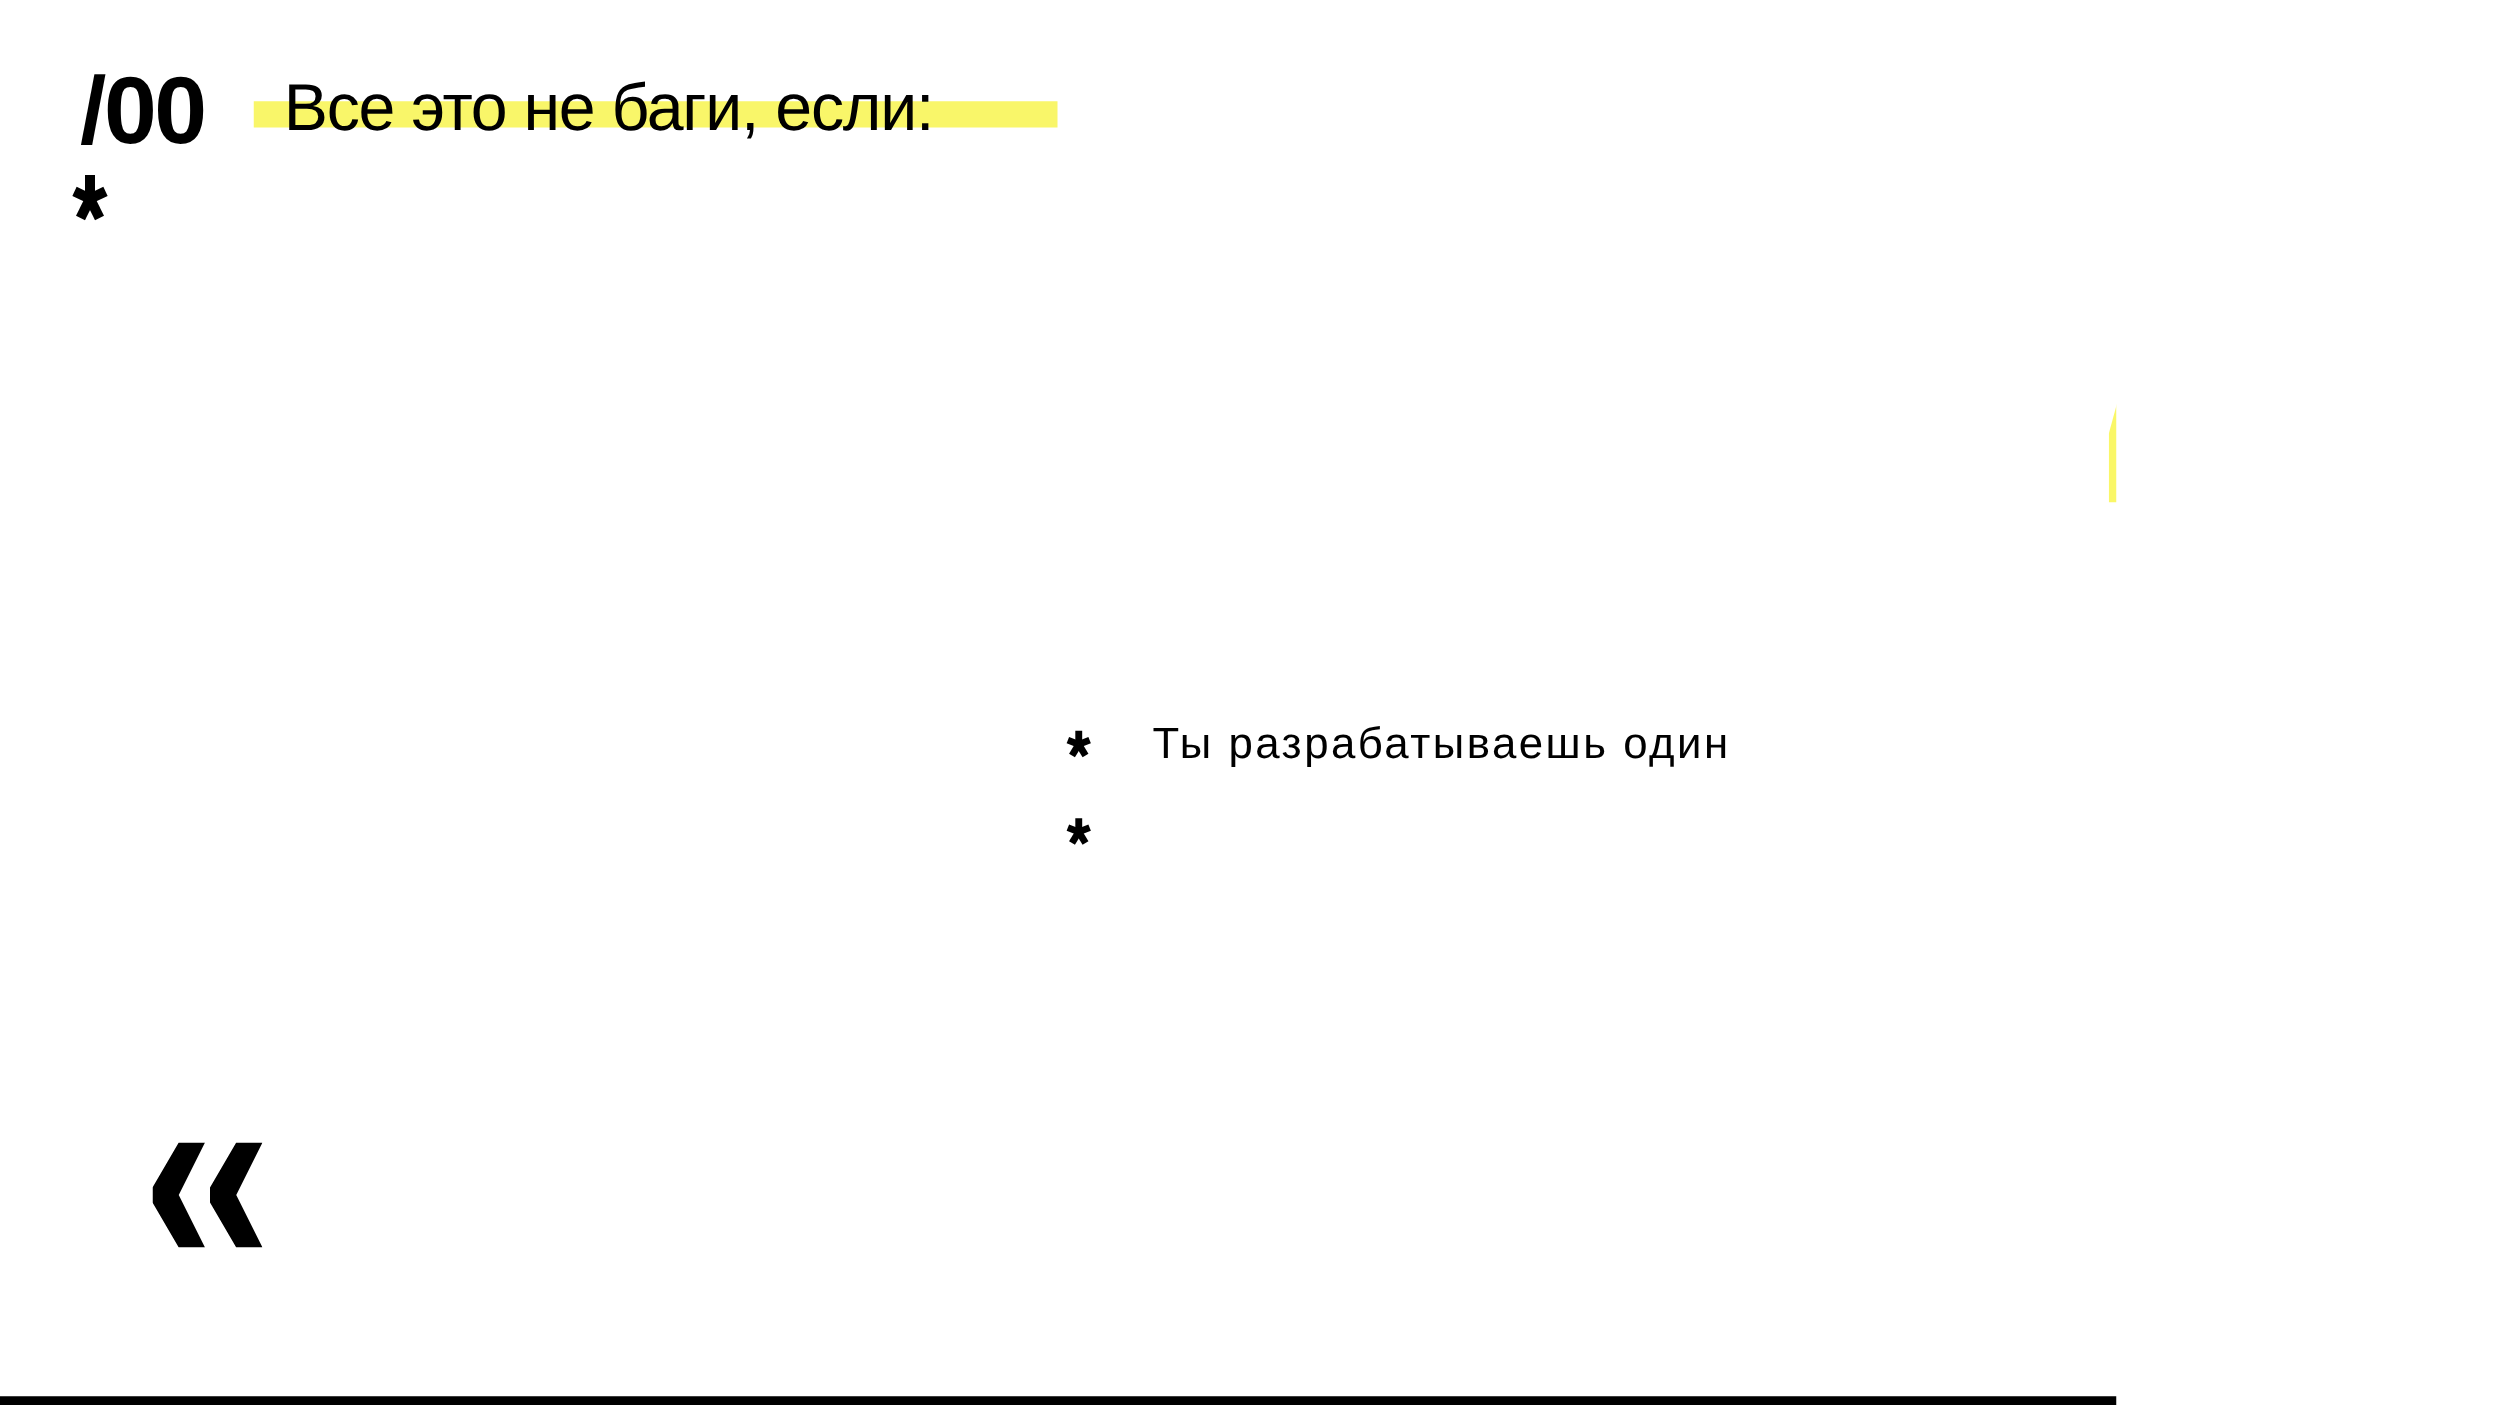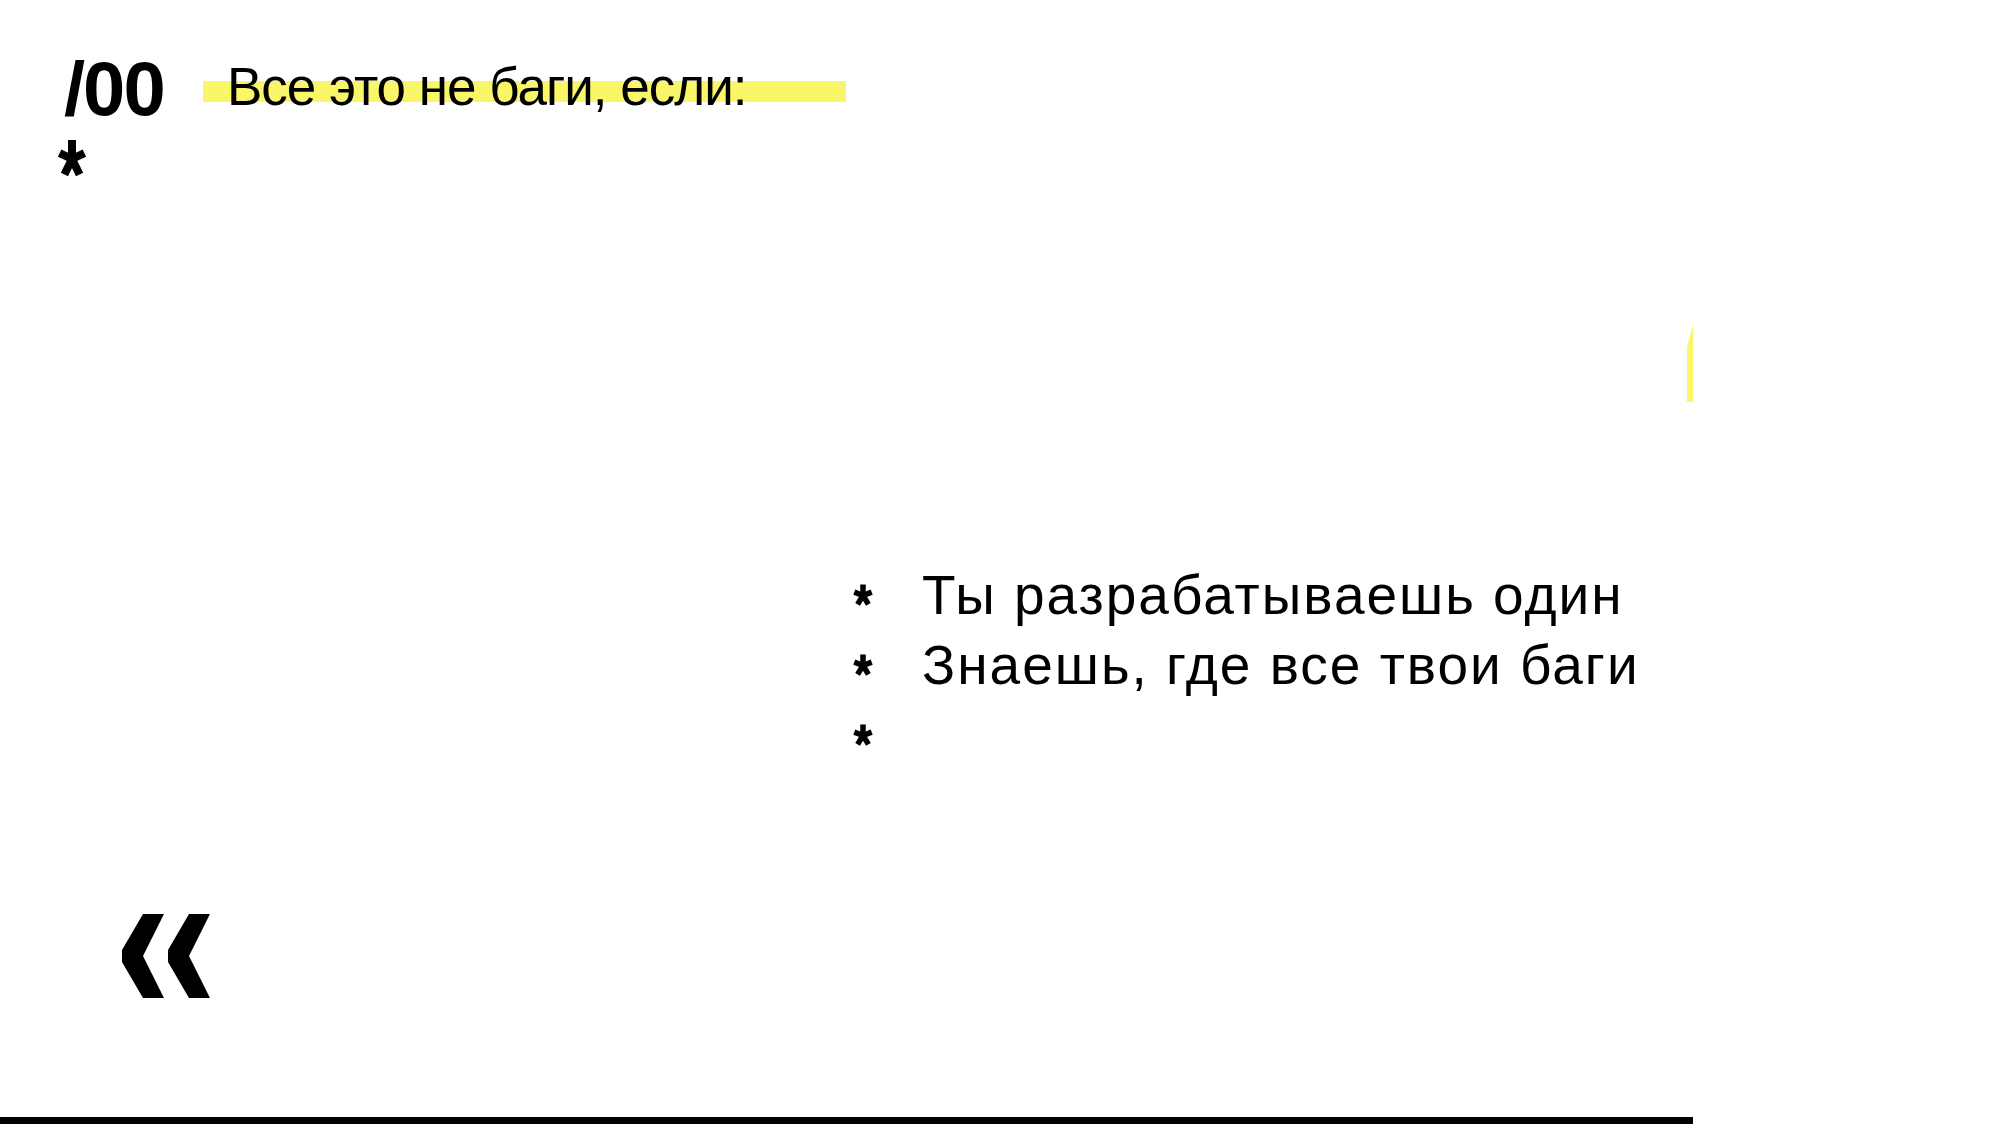--- a/index.html
+++ b/index.html
@@ -65,21 +65,21 @@
     display:flex;align-items:center;
     height:70px;
     white-space:nowrap;
   }
   .bullet-icon{
     width:22px;height:27px;
     flex:0 0 auto;
   }
   .bullet-label{
     margin-left:48px;
-    font-size:55px;font-weight:500;
+    font-size:35px;font-weight:500;
     letter-spacing:2px;
     color:var(--text);
   }
   .asterisk-line{stroke:var(--text);fill:none;}
 
   
   .back-button{
     position:absolute;left:122px;top:914px;
     width:88px;height:84px;
     border:none;background:transparent;
@@ -134,32 +134,20 @@
     <li class="bullet-item">
       <svg class="bullet-icon" viewBox="0 0 24 26" aria-hidden="true">
         <g class="asterisk-line" stroke-width="6">
           <line x1="12" y1="13" x2="12" y2="1"></line>
           <line x1="12" y1="13" x2="2.5" y2="9.3"></line>
           <line x1="12" y1="13" x2="21.5" y2="9.3"></line>
           <line x1="12" y1="13" x2="6.1" y2="22.7"></line>
           <line x1="12" y1="13" x2="17.9" y2="22.7"></line>
         </g>
       </svg>
-      <span class="bullet-label">Знаешь, где все твои баги</span>
-    </li>
-    <li class="bullet-item">
-      <svg class="bullet-icon" viewBox="0 0 24 26" aria-hidden="true">
-        <g class="asterisk-line" stroke-width="6">
-          <line x1="12" y1="13" x2="12" y2="1"></line>
-          <line x1="12" y1="13" x2="2.5" y2="9.3"></line>
-          <line x1="12" y1="13" x2="21.5" y2="9.3"></line>
-          <line x1="12" y1="13" x2="6.1" y2="22.7"></line>
-          <line x1="12" y1="13" x2="17.9" y2="22.7"></line>
-        </g>
-      </svg>
     </li>
   </ul>
 
   <button class="back-button" type="button" aria-label="back">
     <svg viewBox="0 0 88 84" aria-hidden="true">
       <polygon points="21,0 42,0 21,42 42,84 21,84 0,48 0,36"></polygon>
       <polygon points="67,0 88,0 67,42 88,84 67,84 46,48 46,36"></polygon>
     </svg>
   </button>
 

